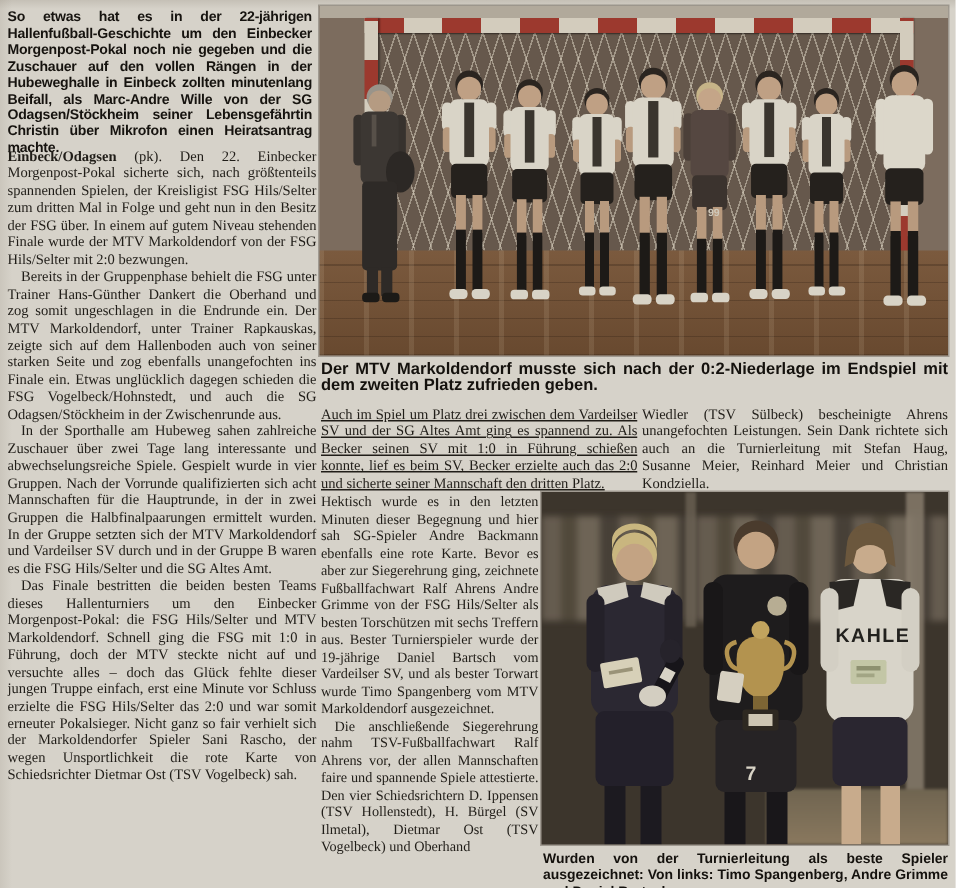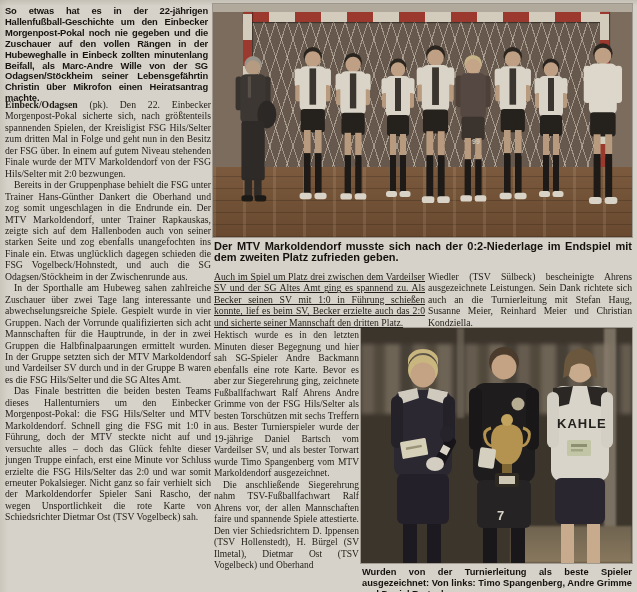--- a/index.html
+++ b/index.html
@@ -181,21 +181,21 @@
     </svg>
   </div>
 
   <div class="abs caption caption1">Der MTV Markoldendorf musste sich nach der 0:2-Niederlage im Endspiel mit dem zweiten Platz zufrieden geben.</div>
 
   <div class="abs body-col col-mid-wide">
     <p>Auch im Spiel um Platz drei zwischen dem Vardeilser SV und der SG Altes Amt ging es spannend zu. Als Becker seinen SV mit 1:0 in Führung schießen konnte, lief es beim SV, Becker erzielte auch das 2:0 und sicherte seiner Mannschaft den dritten Platz.</p>
   </div>
 
   <div class="abs body-col col-right-top">
-    <p>Wiedler (TSV Sülbeck) bescheinigte Ahrens ausgezeichnete Leistungen. Sein Dank richtete sich auch an die Turnierleitung mit Stefan Haug, Susanne Meier, Reinhard Meier und Christian Kondziella.</p>
+    <p>Wiedler (TSV Sülbeck) bescheinigte Ahrens unangefochten Leistungen. Sein Dank richtete sich auch an die Turnierleitung mit Stefan Haug, Susanne Meier, Reinhard Meier und Christian Kondziella.</p>
   </div>
 
   <div class="abs body-col col-mid-narrow">
     <p>Hektisch wurde es in den letzten Minuten dieser Begegnung und hier sah SG-Spieler Andre Backmann ebenfalls eine rote Karte. Bevor es aber zur Siegerehrung ging, zeichnete Fußballfachwart Ralf Ahrens Andre Grimme von der FSG Hils/Selter als besten Torschützen mit sechs Treffern aus. Bester Turnierspieler wurde der 19-jährige Daniel Bartsch vom Vardeilser SV, und als bester Torwart wurde Timo Spangenberg vom MTV Markoldendorf ausgezeichnet.</p>
     <p class="ind">Die anschließende Siegerehrung nahm TSV-Fußballfachwart Ralf Ahrens vor, der allen Mannschaften faire und spannende Spiele attestierte. Den vier Schiedsrichtern D. Ippensen (TSV Hollenstedt), H. Bürgel (SV Ilmetal), Dietmar Ost (TSV Vogelbeck) und Oberhand</p>
   </div>
 
   <div class="abs photo winners-photo">
     <div class="abs bp-crowd"></div>
     <div class="abs bp-wallpost2"></div>

